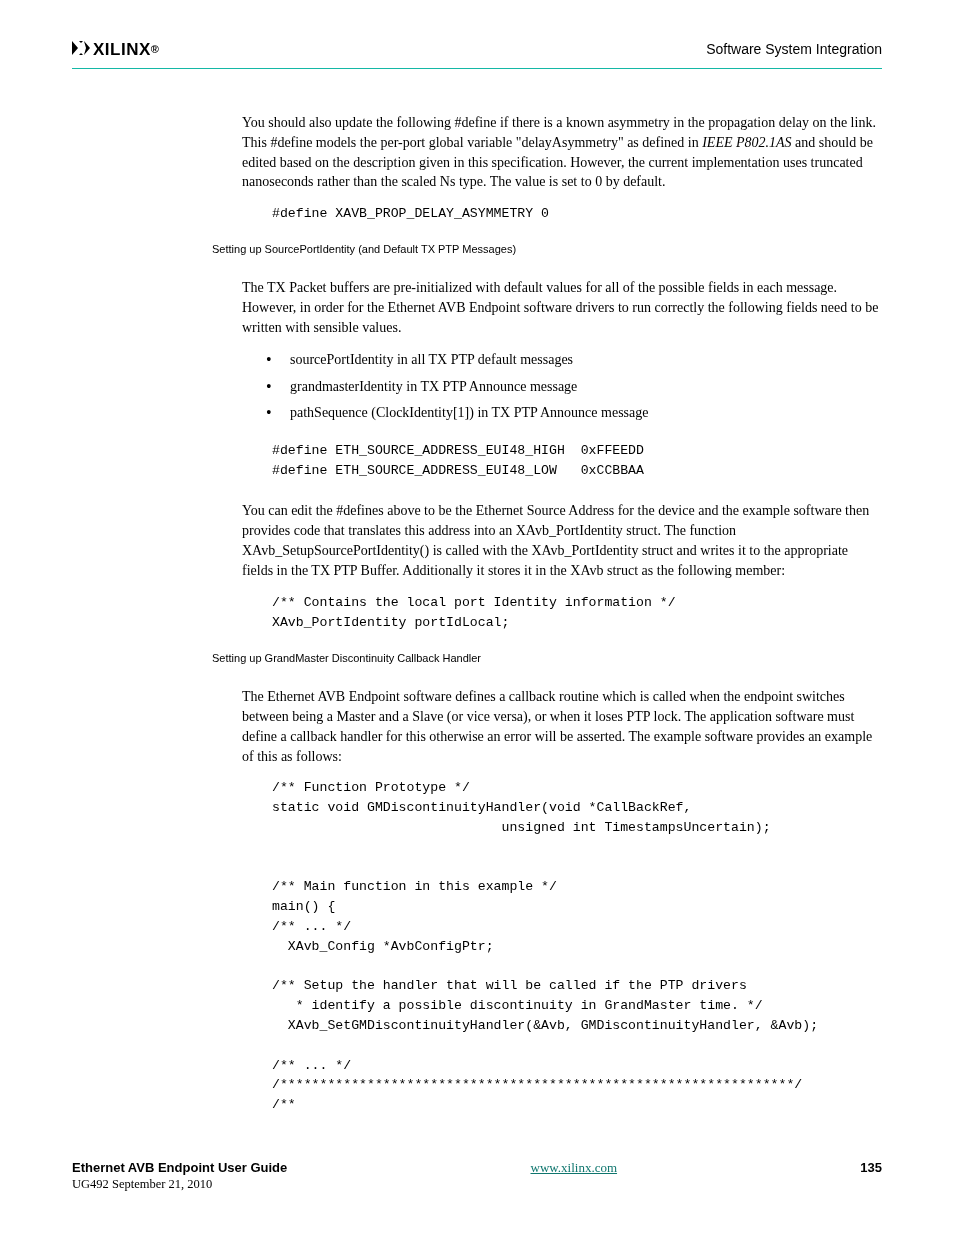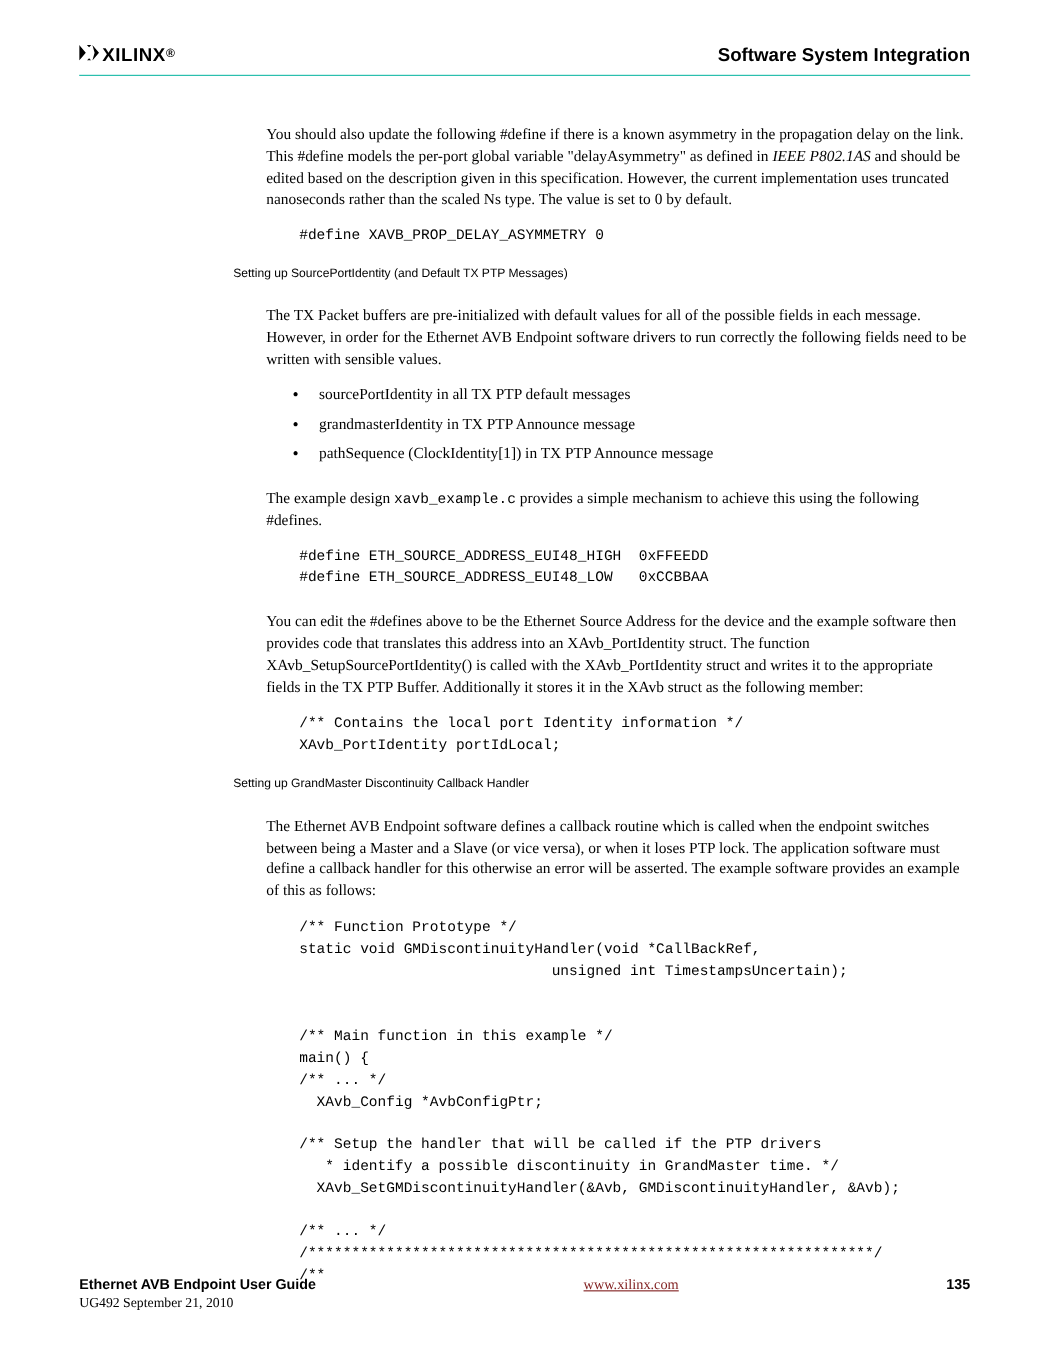--- a/index.html
+++ b/index.html
@@ -29,22 +29,22 @@
     letter-spacing: 0.5px;
     display: flex;
     align-items: center;
   }
   .logo-mark {
     display: inline-block;
     margin-right: 3px;
   }
   .header-title {
     font-family: Arial, Helvetica, sans-serif;
-    font-weight: bold;
-    font-size: 17px;
+    font-weight: normal;
+    font-size: 14px;
   }
   .content {
     padding-left: 170px;
   }
   p.body-text {
     margin-bottom: 12px;
     line-height: 1.42;
     margin-top: 21px;
   }
   pre.code {
@@ -100,21 +100,21 @@
     font-family: Arial, Helvetica, sans-serif;
     font-weight: bold;
     font-size: 13px;
   }
   .footer-left .ft-sub {
     font-family: Georgia, serif;
     font-size: 12.5px;
   }
   .footer-center {
     font-family: Georgia, serif;
-    color: #7f1d1d;
+    color: #0f766e;
     text-decoration: underline;
     font-size: 13px;
   }
   .footer-right {
     font-family: Liberation Sans, sans-serif;
     font-weight: bold;
     font-size: 13px;
     text-align: right;
   }
 </style>
@@ -145,23 +145,20 @@
   <h2 class="section">Setting up SourcePortIdentity (and Default TX PTP Messages)</h2>
 
   <p class="body-text">The TX Packet buffers are pre-initialized with default values for all of the possible fields in each message. However, in order for the Ethernet AVB Endpoint software drivers to run correctly the following fields need to be written with sensible values.</p>
 
   <ul class="bullets">
     <li>sourcePortIdentity in all TX PTP default messages</li>
     <li>grandmasterIdentity in TX PTP Announce message</li>
     <li>pathSequence (ClockIdentity[1]) in TX PTP Announce message</li>
   </ul>
 
-  <p class="body-text">
-    <span>The example design </span><span class="mono-inline">xavb_example.c</span><span> provides a simple mechanism to achieve this using the following #defines.</span>
-  </p>
 
   <pre class="code">#define ETH_SOURCE_ADDRESS_EUI48_HIGH  0xFFEEDD
 #define ETH_SOURCE_ADDRESS_EUI48_LOW   0xCCBBAA</pre>
 
   <p class="body-text">You can edit the #defines above to be the Ethernet Source Address for the device and the example software then provides code that translates this address into an XAvb_PortIdentity struct. The function XAvb_SetupSourcePortIdentity() is called with the XAvb_PortIdentity struct and writes it to the appropriate fields in the TX PTP Buffer. Additionally it stores it in the XAvb struct as the following member:</p>
 
   <pre class="code">/** Contains the local port Identity information */
 XAvb_PortIdentity portIdLocal;</pre>
 
 

